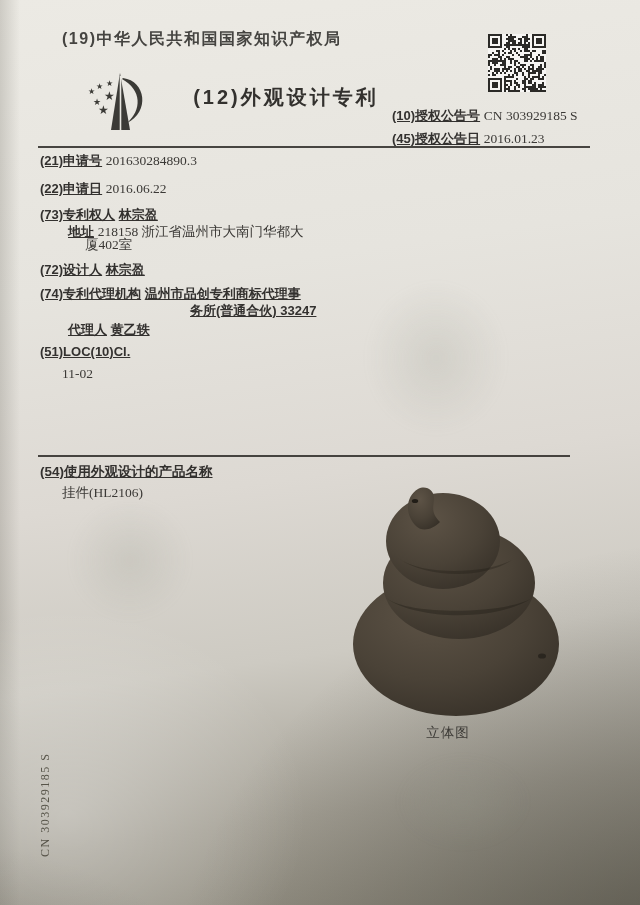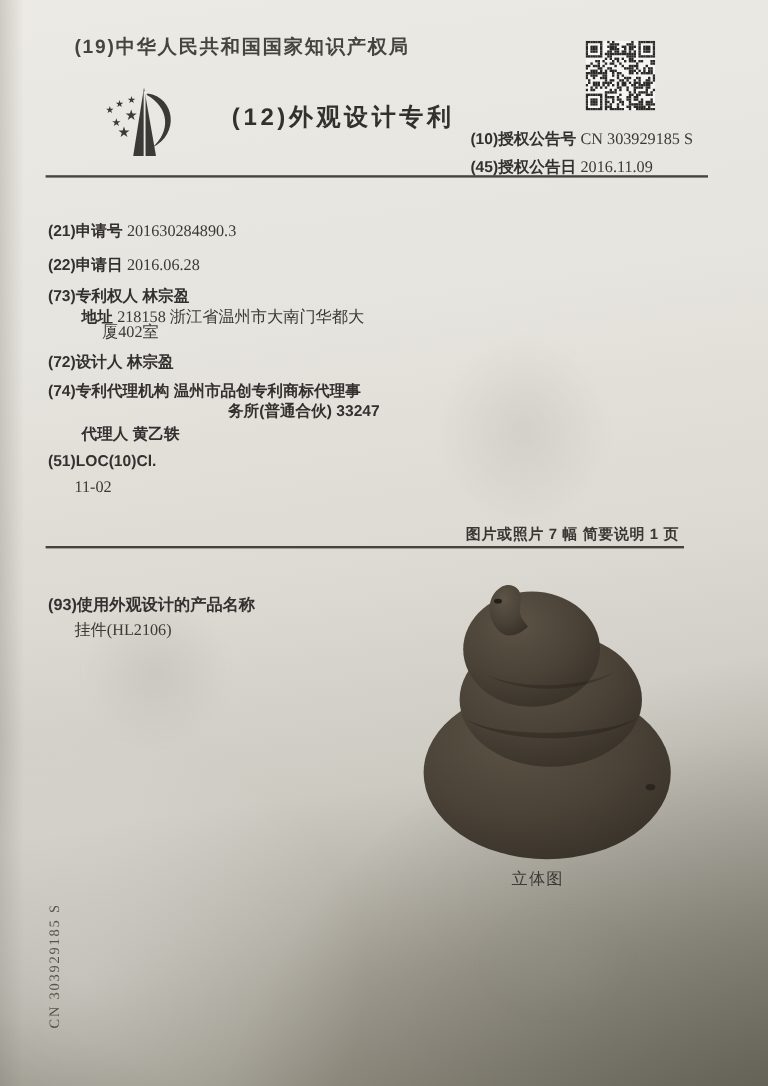--- a/index.html
+++ b/index.html
@@ -9,29 +9,29 @@
     background:
       radial-gradient(60% 38% at 10% 90%, rgba(255,255,255,.30) 0%, rgba(255,255,255,0) 60%),
       radial-gradient(150% 95% at 108% 112%, rgba(48,46,38,.58) 0%, rgba(48,46,38,0) 55%),
       radial-gradient(120% 60% at -12% 118%, rgba(62,60,50,.40) 0%, rgba(62,60,50,0) 42%),
       linear-gradient(90deg, rgba(95,92,82,.22) 0%, rgba(95,92,82,0) 3%),
       linear-gradient(172deg, var(--paper-light) 0%, #e6e4de 30%, #ddd9d3 52%, #cdcac2 70%, #a5a196 86%, var(--paper-dark) 100%);
     padding-left: 26px;
   }
   .ghost{position:absolute;border-radius:50%;filter:blur(5px);
     background:radial-gradient(closest-side, rgba(150,153,140,.20), rgba(150,153,140,0));}
-  .lbl{font-weight:bold;color:#33312f;}
+  .lbl{font-weight:bold;color:#33312f;text-decoration:underline;}
   .val{font-family:"Liberation Serif",serif;color:#3b3936;}
   .abs{position:absolute;}
   .office{left:62px;top:29px;font-size:16px;font-weight:bold;letter-spacing:1.5px;color:#454441;}
   .title{left:0;top:84px;width:572px;text-align:center;font-size:20px;font-weight:bold;letter-spacing:3px;color:#33312e;}
   .pubrow{left:392px;font-size:13px;white-space:nowrap;}
   .pubrow .val{font-size:13.5px;}
   .hr{position:absolute;height:2px;background:rgba(42,40,36,.85);}
-  .frow{left:40px;font-size:13px;white-space:nowrap;margin-top:32px;}
+  .frow{left:40px;font-size:13px;white-space:nowrap;}
   .frow .val{font-size:13.5px;}
   .figsnote{left:0;top:437px;width:566px;text-align:right;font-size:12.5px;font-weight:bold;color:#3a3834;letter-spacing:.5px;}
   .caption{left:398px;top:724px;width:100px;text-align:center;font-size:13.5px;color:#3c3a36;letter-spacing:1px;}
   .vnum{left:38px;top:857px;transform-origin:0 0;transform:rotate(-90deg);
     font-family:"Liberation Serif",serif;font-size:12px;letter-spacing:1.5px;color:#575449;white-space:nowrap;}
   .qr{left:488px;top:34px;width:58px;height:58px;}
   .logo{left:82px;top:68px;width:72px;height:70px;}
   .figure{left:346px;top:486px;width:220px;height:232px;}
 </style>
 </head>
@@ -495,32 +495,32 @@
   </div>
 
   <div class="abs title">(12)外观设计专利</div>
 
   <div class="abs pubrow" style="top:107px;">
     <span class="lbl">(10)授权公告号</span>
     <span class="val">CN 303929185 S</span>
   </div>
   <div class="abs pubrow" style="top:130px;">
     <span class="lbl">(45)授权公告日</span>
-    <span class="val">2016.11.09</span>
+    <span class="val">2016.01.23</span>
   </div>
 
   <div class="hr" style="left:38px;top:146px;width:552px;"></div>
 
   <div class="abs frow" style="top:152px;">
     <span class="lbl">(21)申请号</span>
     <span class="val">201630284890.3</span>
   </div>
   <div class="abs frow" style="top:180px;">
     <span class="lbl">(22)申请日</span>
-    <span class="val">2016.06.28</span>
+    <span class="val">2016.06.22</span>
   </div>
   <div class="abs frow" style="top:206px;">
     <span class="lbl">(73)专利权人</span>
     <span class="lbl">林宗盈</span>
   </div>
   <div class="abs frow" style="left:68px;top:223px;">
     <span class="lbl">地址</span>
     <span class="val">218158 浙江省温州市大南门华都大</span>
   </div>
   <div class="abs frow" style="left:85px;top:236px;">
@@ -541,25 +541,24 @@
     <span class="lbl">代理人</span>
     <span class="lbl">黄乙轶</span>
   </div>
   <div class="abs frow" style="top:344px;">
     <span class="lbl">(51)LOC(10)Cl.</span>
   </div>
   <div class="abs frow" style="left:62px;top:366px;">
     <span class="val">11-02</span>
   </div>
 
-  <div class="abs figsnote">图片或照片 7 幅 简要说明 1 页</div>
   <div class="hr" style="left:38px;top:455px;width:532px;"></div>
 
   <div class="abs frow" style="top:463px;">
-    <span class="lbl" style="font-size:13.5px;">(93)使用外观设计的产品名称</span>
+    <span class="lbl" style="font-size:13.5px;">(54)使用外观设计的产品名称</span>
   </div>
   <div class="abs frow" style="left:62px;top:484px;">
     <span class="val">挂件(HL2106)</span>
   </div>
 
   <div class="abs figure">
     <svg width="220" height="232" viewBox="0 0 220 232">
       <defs>
         <radialGradient id="pg" cx="38%" cy="28%" r="85%">
           <stop offset="0%" stop-color="var(--prod-light,#5d5346)"></stop>

